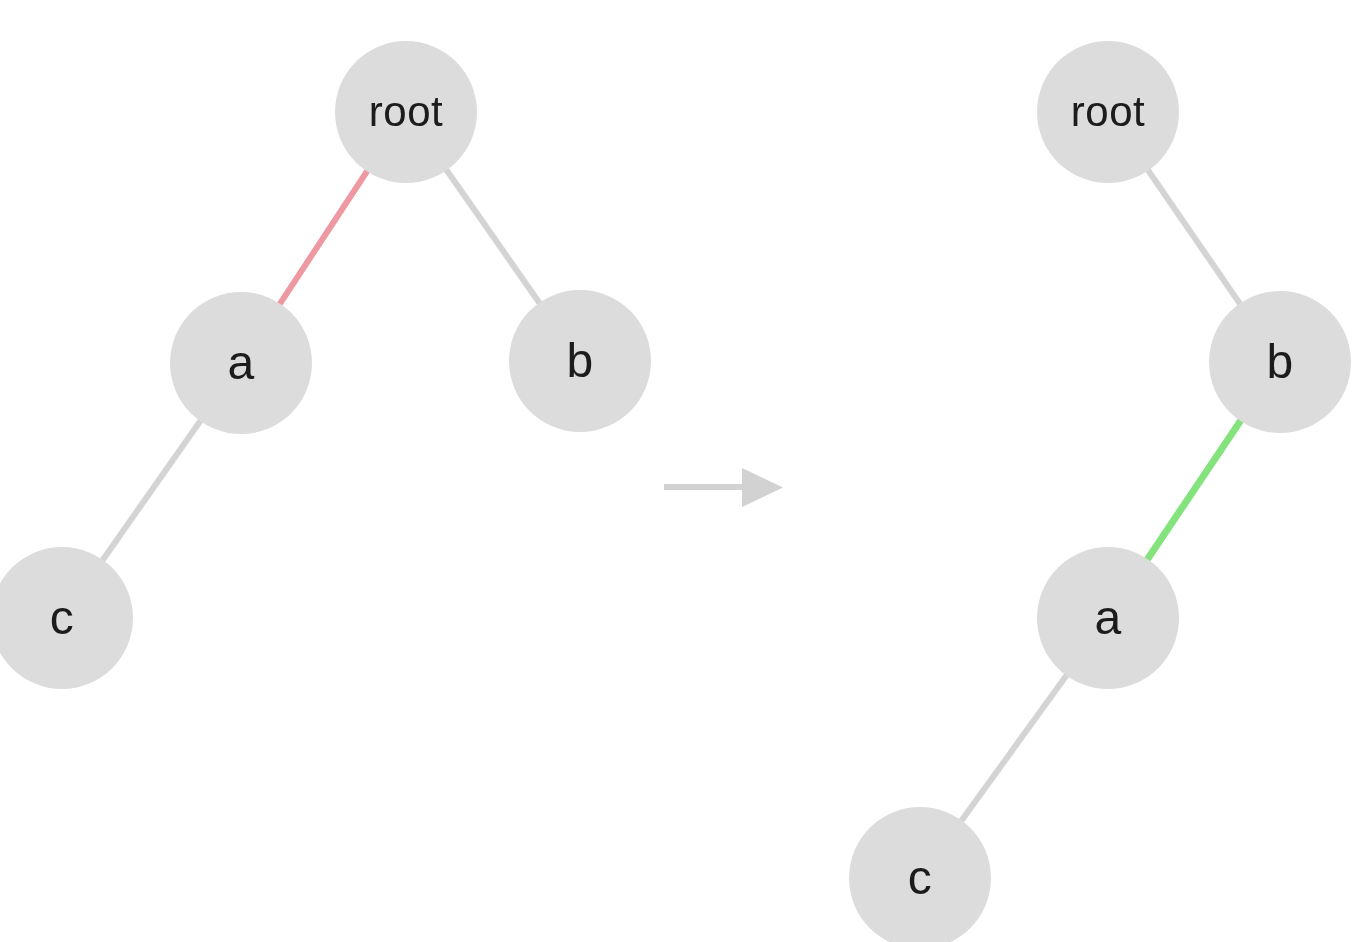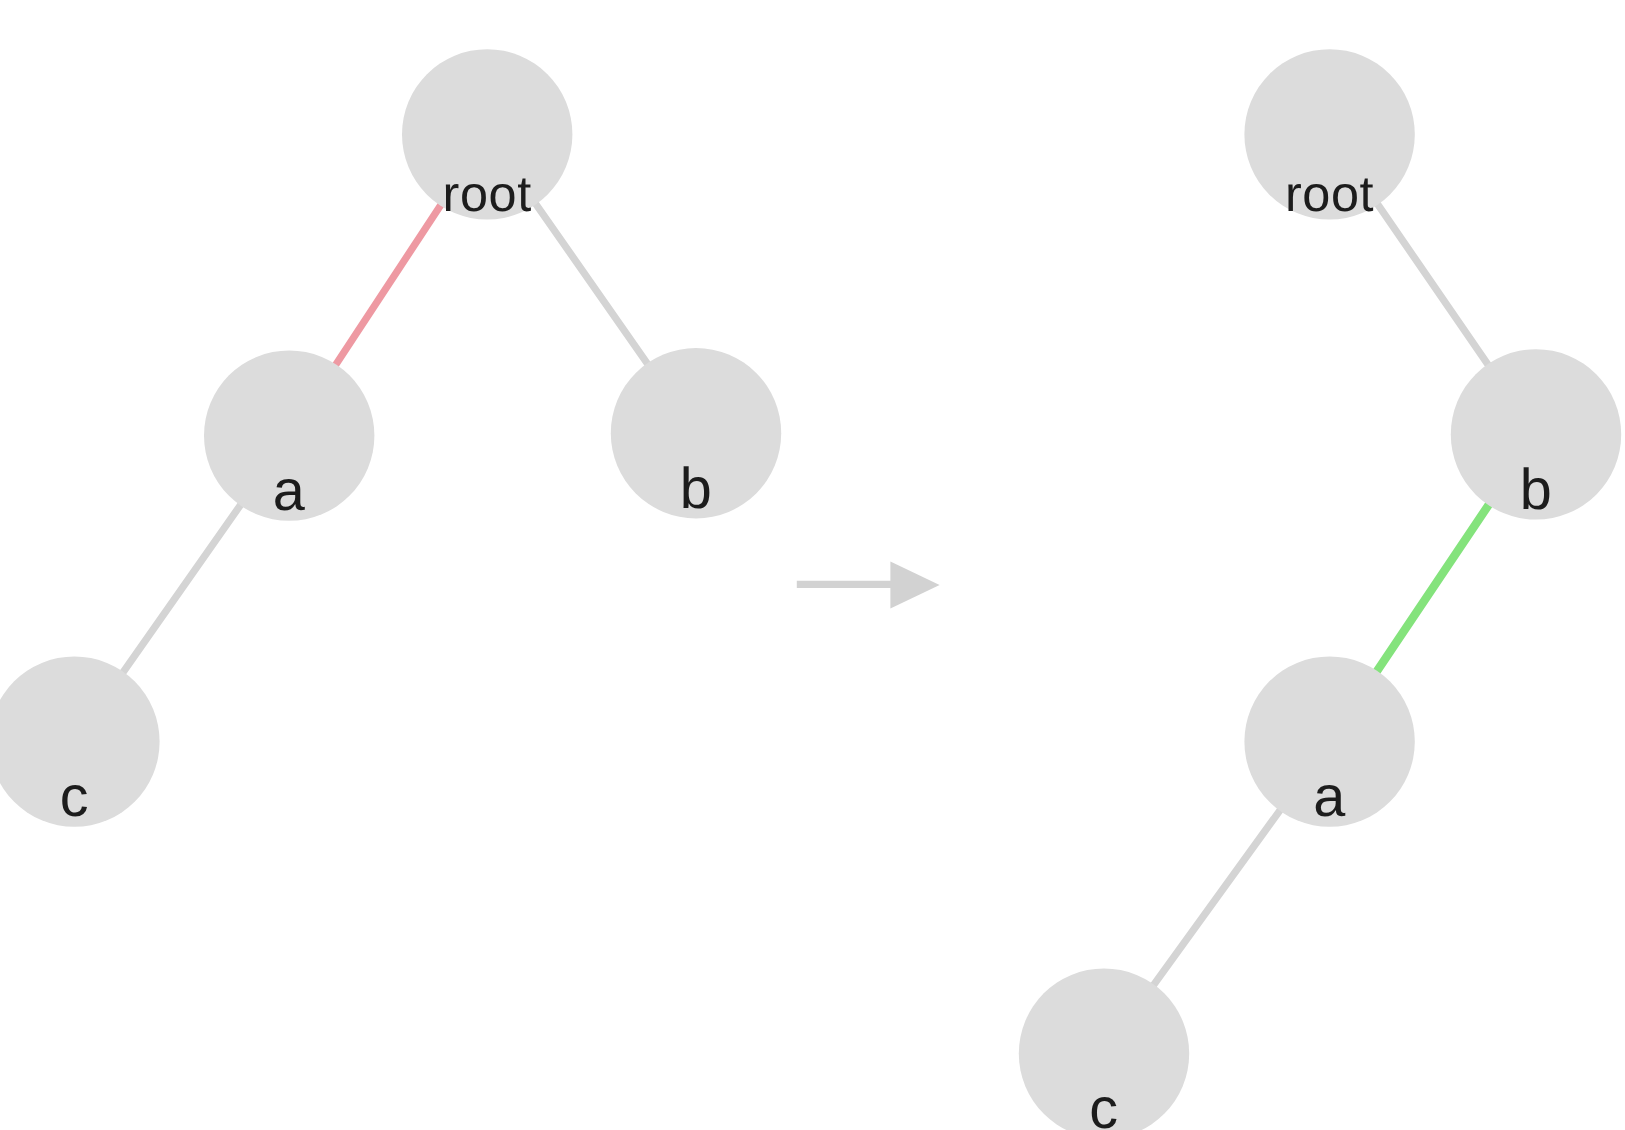--- a/index.html
+++ b/index.html
@@ -21,21 +21,21 @@
     top: 0;
     width: 1354px;
     height: 942px;
   }
   .node {
     position: absolute;
     width: 142px;
     height: 142px;
     border-radius: 50%;
     display: flex;
-    align-items: flex-end;
+    align-items: center;
     justify-content: center;
     box-sizing: border-box;
   }
   .node-label {
     color: #1c1c1c;
     font-size: 48px;
     line-height: 1;
     letter-spacing: 0.5px;
   }
   .node-label.root-label {

